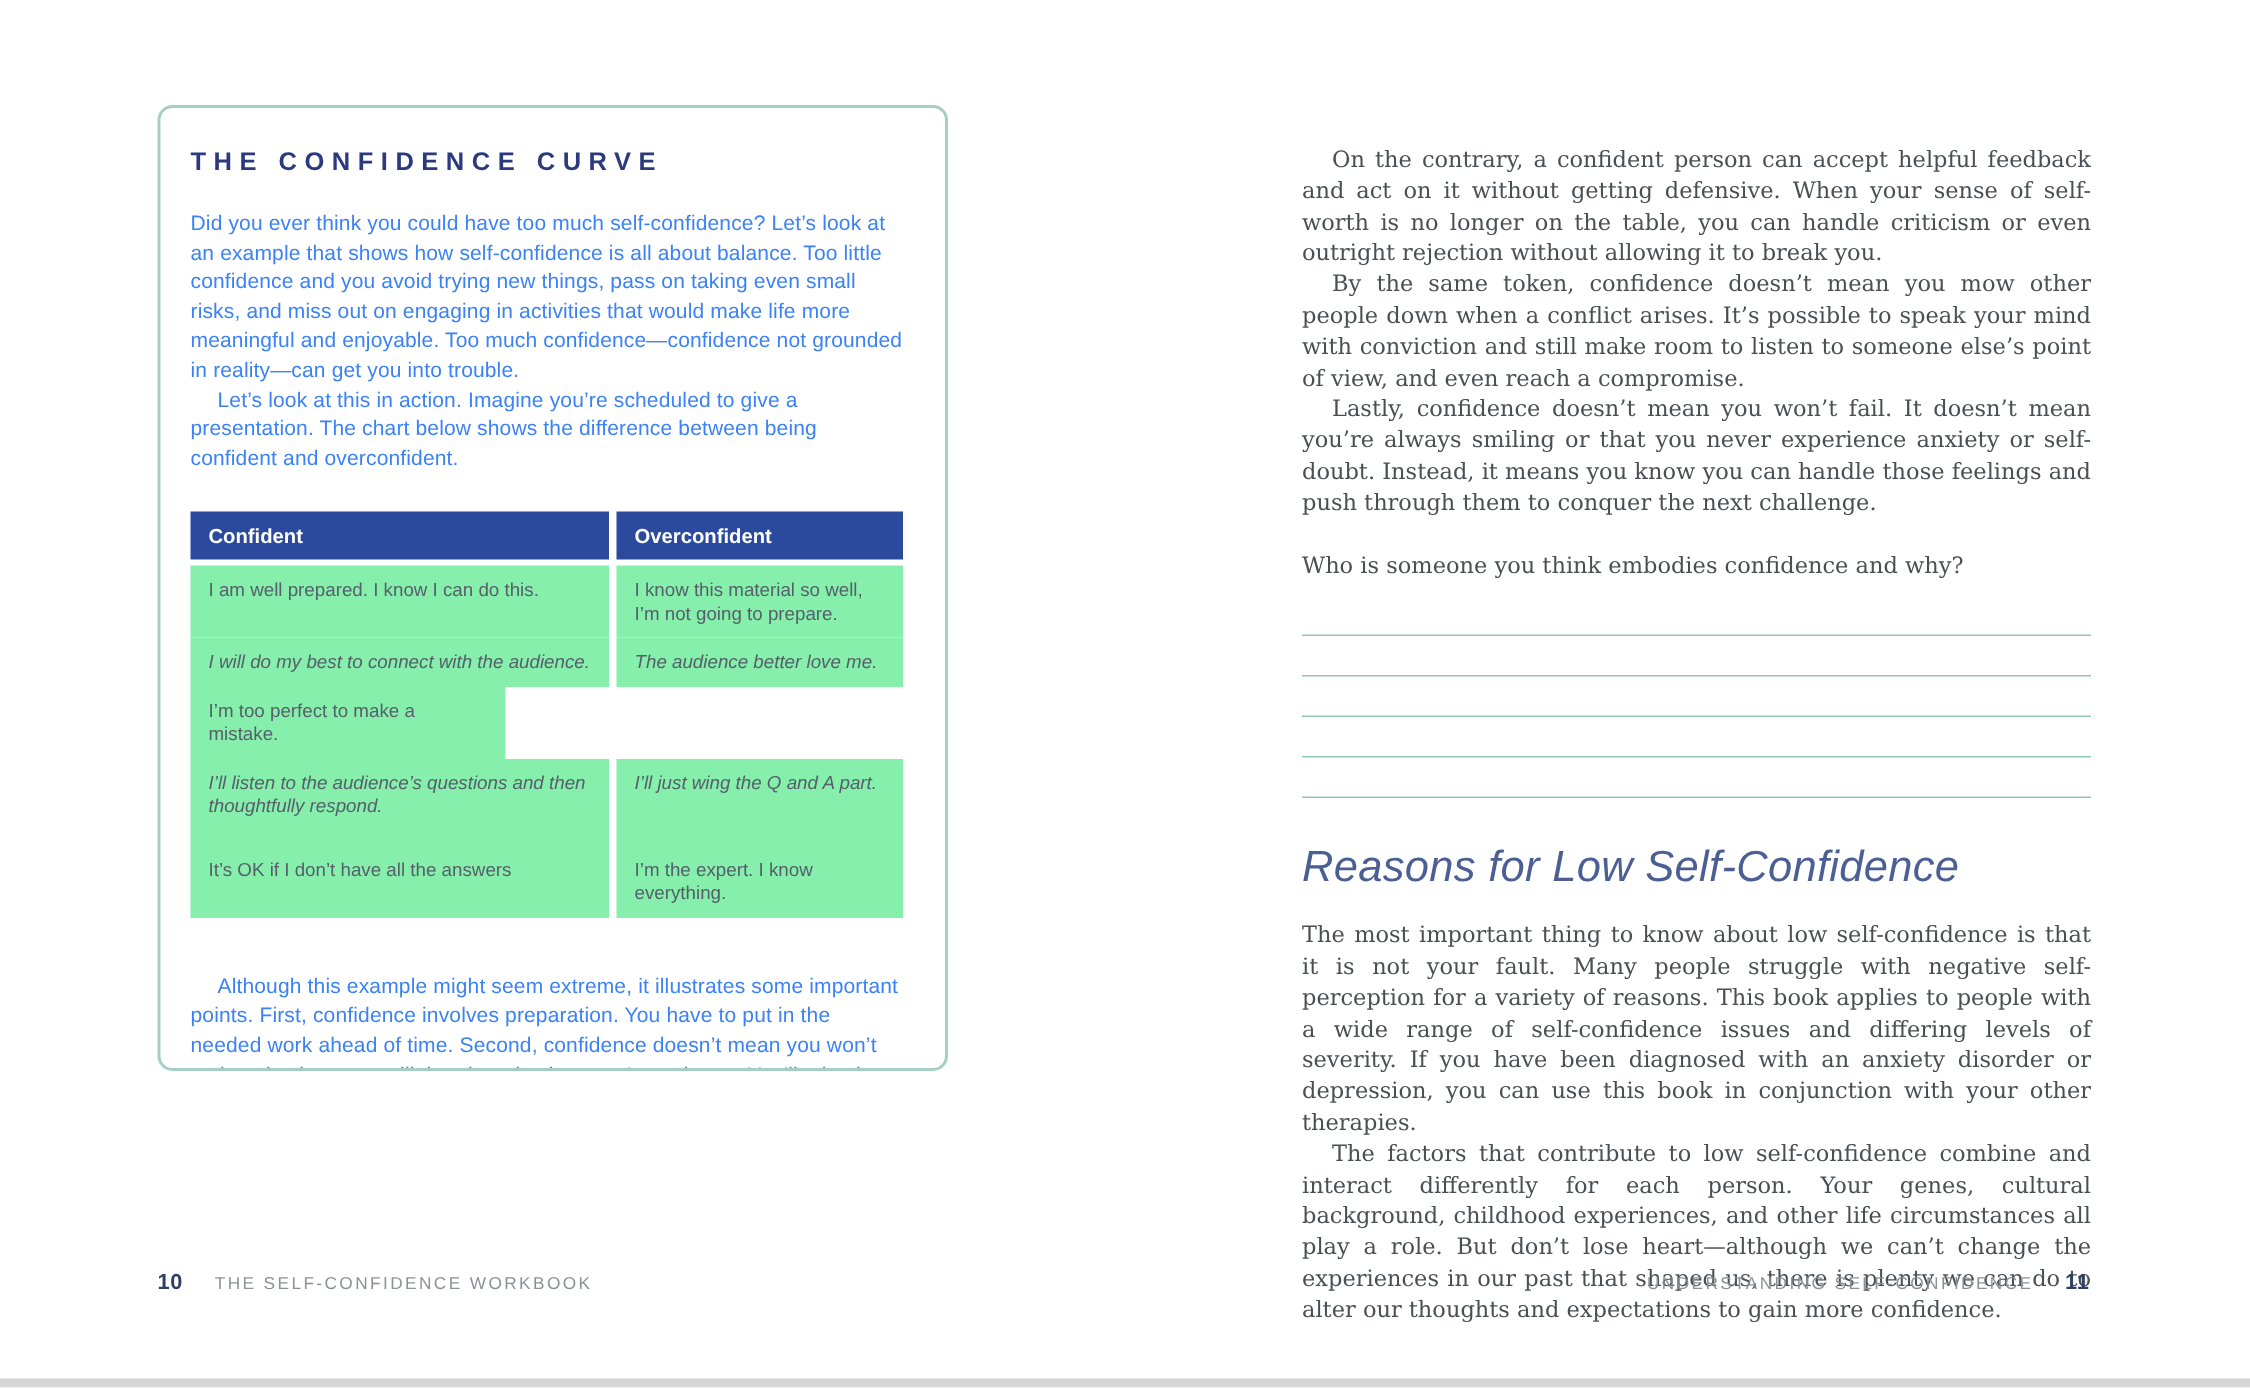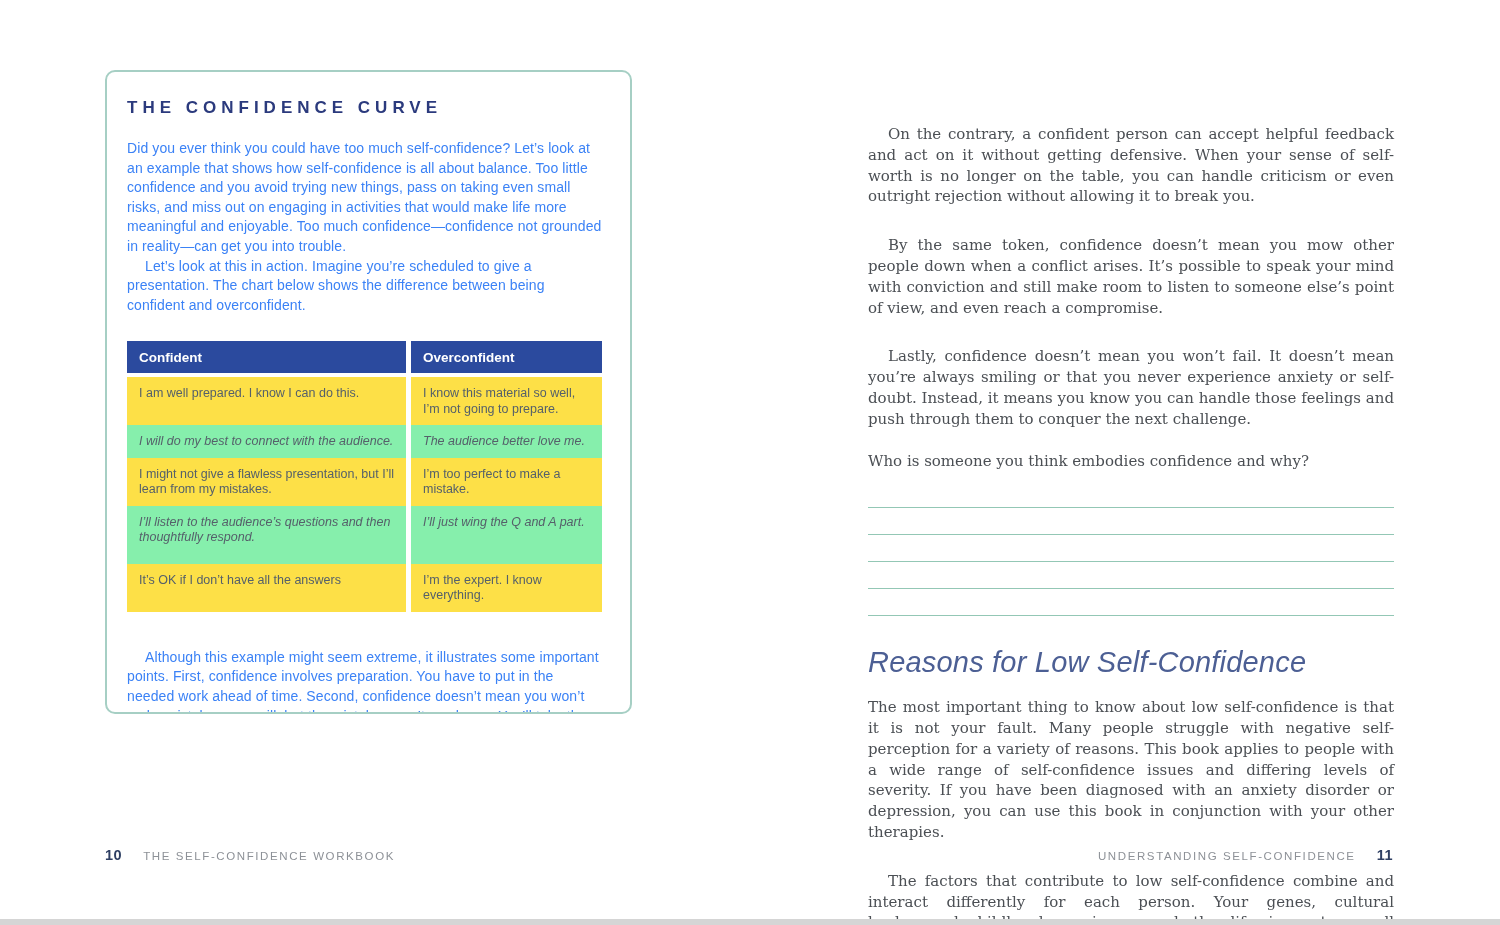--- a/index.html
+++ b/index.html
@@ -32,38 +32,38 @@
   .t-cell.r{width:210px;}
   .t-head{margin-bottom:4px;}
   .t-head .t-cell{
     background:#2b4a9e;color:#ffffff;font-weight:bold;font-size:13.5px;
     padding:9px 12px 8px 12px;
   }
   .t-body .t-cell{
     font-size:12.5px;line-height:15.5px;color:#55606a;
     padding:9px 12px 8px 12px;
   }
-  .bg-blue .t-cell{background:#fde047;}
+  .bg-blue .t-cell{background:#86efac;}
   .bg-cream .t-cell{background:#86efac;font-style:italic;}
   .row1{min-height:47px;}
   .row2{min-height:30px;}
   .row3{min-height:47px;}
   .row4{min-height:58px;}
   .row5{min-height:43px;}
 
   .outro{margin-top:36px;}
 
   
   .right-col{
     position:absolute;left:868px;top:96px;width:526px;
     font-family:"DejaVu Serif","Liberation Serif",serif;
     font-size:15px;line-height:20.8px;color:#4b4f54;
   }
   .right-col p{margin:0;text-align:justify;}
-  .right-col p.pindent{text-indent:20px;margin-top:28px;}
+  .right-col p.pindent{text-indent:20px;}
   .question{margin-top:21px !important;text-align:left;}
 
   .write-lines{margin-top:10px;}
   .write-line{height:26px;border-bottom:1.5px solid #93c7b5;}
 
   .section-heading{
     font-family:"Liberation Sans",sans-serif;font-weight:300;
     font-size:29px;color:#4c5f94;margin:36px 0 0 0;letter-spacing:0.2px;font-style:italic;
   }
   .section-body{margin-top:24px !important;}
@@ -103,21 +103,20 @@
       </div>
       <div class="t-row t-body bg-blue row1">
         <div class="t-cell l">I am well prepared. I know I can do this.</div>
         <div class="t-cell r">I know this material so well, I’m not going to prepare.</div>
       </div>
       <div class="t-row t-body bg-cream row2">
         <div class="t-cell l">I will do my best to connect with the audience.</div>
         <div class="t-cell r">The audience better love me.</div>
       </div>
       <div class="t-row t-body bg-blue row3">
-        <div class="t-cell l">I might not give a flawless presentation, but I’ll learn from my mistakes.</div>
         <div class="t-cell r">I’m too perfect to make a mistake.</div>
       </div>
       <div class="t-row t-body bg-cream row4">
         <div class="t-cell l">I’ll listen to the audience’s questions and then thoughtfully respond.</div>
         <div class="t-cell r">I’ll just wing the Q and A part.</div>
       </div>
       <div class="t-row t-body bg-blue row5">
         <div class="t-cell l">It’s OK if I don’t have all the answers</div>
         <div class="t-cell r">I’m the expert. I know everything.</div>
       </div>

